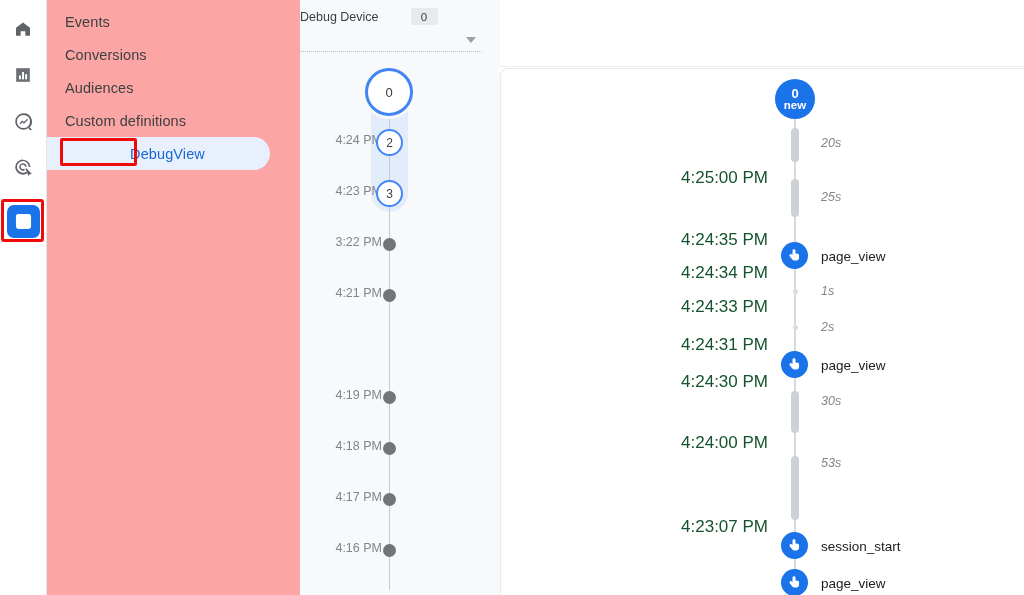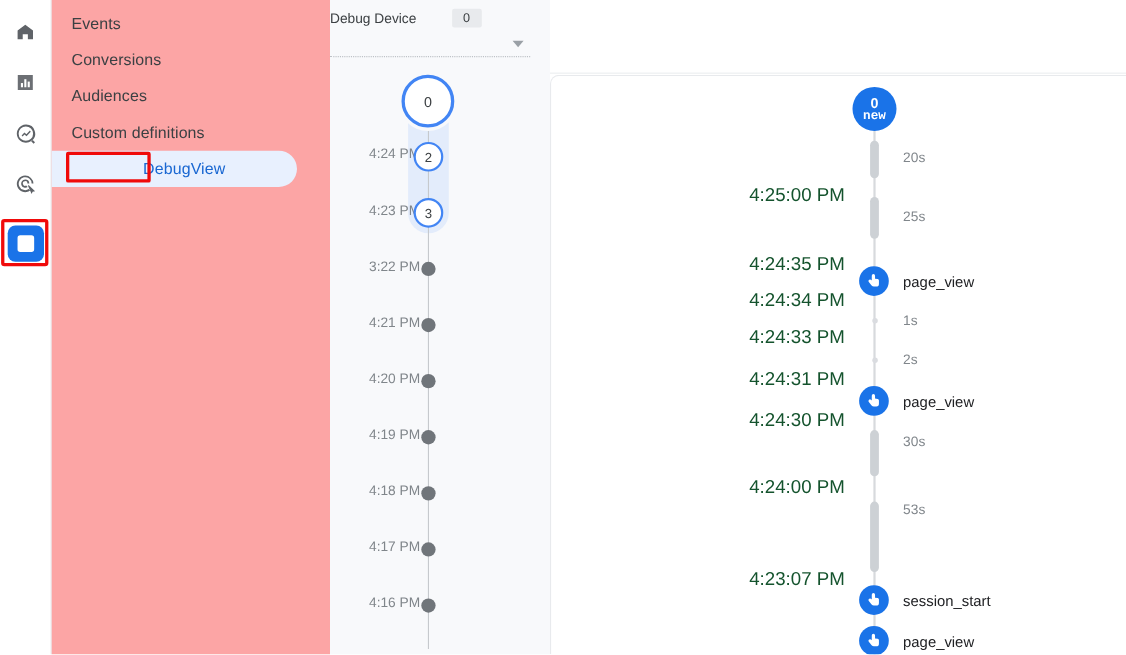--- a/index.html
+++ b/index.html
@@ -148,37 +148,37 @@
     width: 1.6px; height: 500px; background: #d7dadd;
   }
   .badge-new {
     position: absolute; left: 274px; top: 10px;
     width: 40px; height: 40px; border-radius: 50%;
     background: #1a73e8; color: #fff;
     display: flex; flex-direction: column; align-items: center; justify-content: center;
     line-height: 1.02; cursor: pointer; z-index: 3;
   }
   .badge-new .bn-num { font-size: 13px; font-weight: bold; }
-  .badge-new .bn-lab { font-size: 11.5px; font-weight: bold; font-family: Liberation Mono, monospace; }
+  .badge-new .bn-lab { font-size: 11.5px; font-weight: bold; }
 
   .ts {
     position: absolute; right: 256px;
     font-size: 17px; color: #14532d; white-space: nowrap;
   }
   .gap-cap {
     position: absolute; left: 290px;
     width: 8px; border-radius: 4px; background: #cdd1d5; z-index: 2;
   }
   .gap-dot {
     position: absolute; left: 291.5px;
     width: 5px; height: 5px; border-radius: 50%; background: #dadce0; z-index: 2;
   }
   .gap-lab {
     position: absolute; left: 320px;
-    font-size: 12.5px; color: #80868b;
+    font-size: 12.5px; font-style: italic; color: #80868b;
   }
   .ev-icon {
     position: absolute; left: 280px;
     width: 27px; height: 27px; border-radius: 50%;
     background: #1a73e8; z-index: 3; cursor: pointer;
     display: flex; align-items: center; justify-content: center;
   }
   .ev-icon svg { display: block; }
   .ev-name {
     position: absolute; left: 320px;
@@ -282,24 +282,20 @@
       <span class="min-ring">3</span>
     </div>
     <div class="min-row" style="top:235px">
       <span class="min-time">3:22 PM</span>
       <span class="min-dot"></span>
     </div>
     <div class="min-row" style="top:286px">
       <span class="min-time">4:21 PM</span>
       <span class="min-dot"></span>
     </div>
-    <div class="min-row" style="top:337px">
-      <span class="min-time">4:20 PM</span>
-      <span class="min-dot"></span>
-    </div>
     <div class="min-row" style="top:388px">
       <span class="min-time">4:19 PM</span>
       <span class="min-dot"></span>
     </div>
     <div class="min-row" style="top:439px">
       <span class="min-time">4:18 PM</span>
       <span class="min-dot"></span>
     </div>
     <div class="min-row" style="top:490px">
       <span class="min-time">4:17 PM</span>

